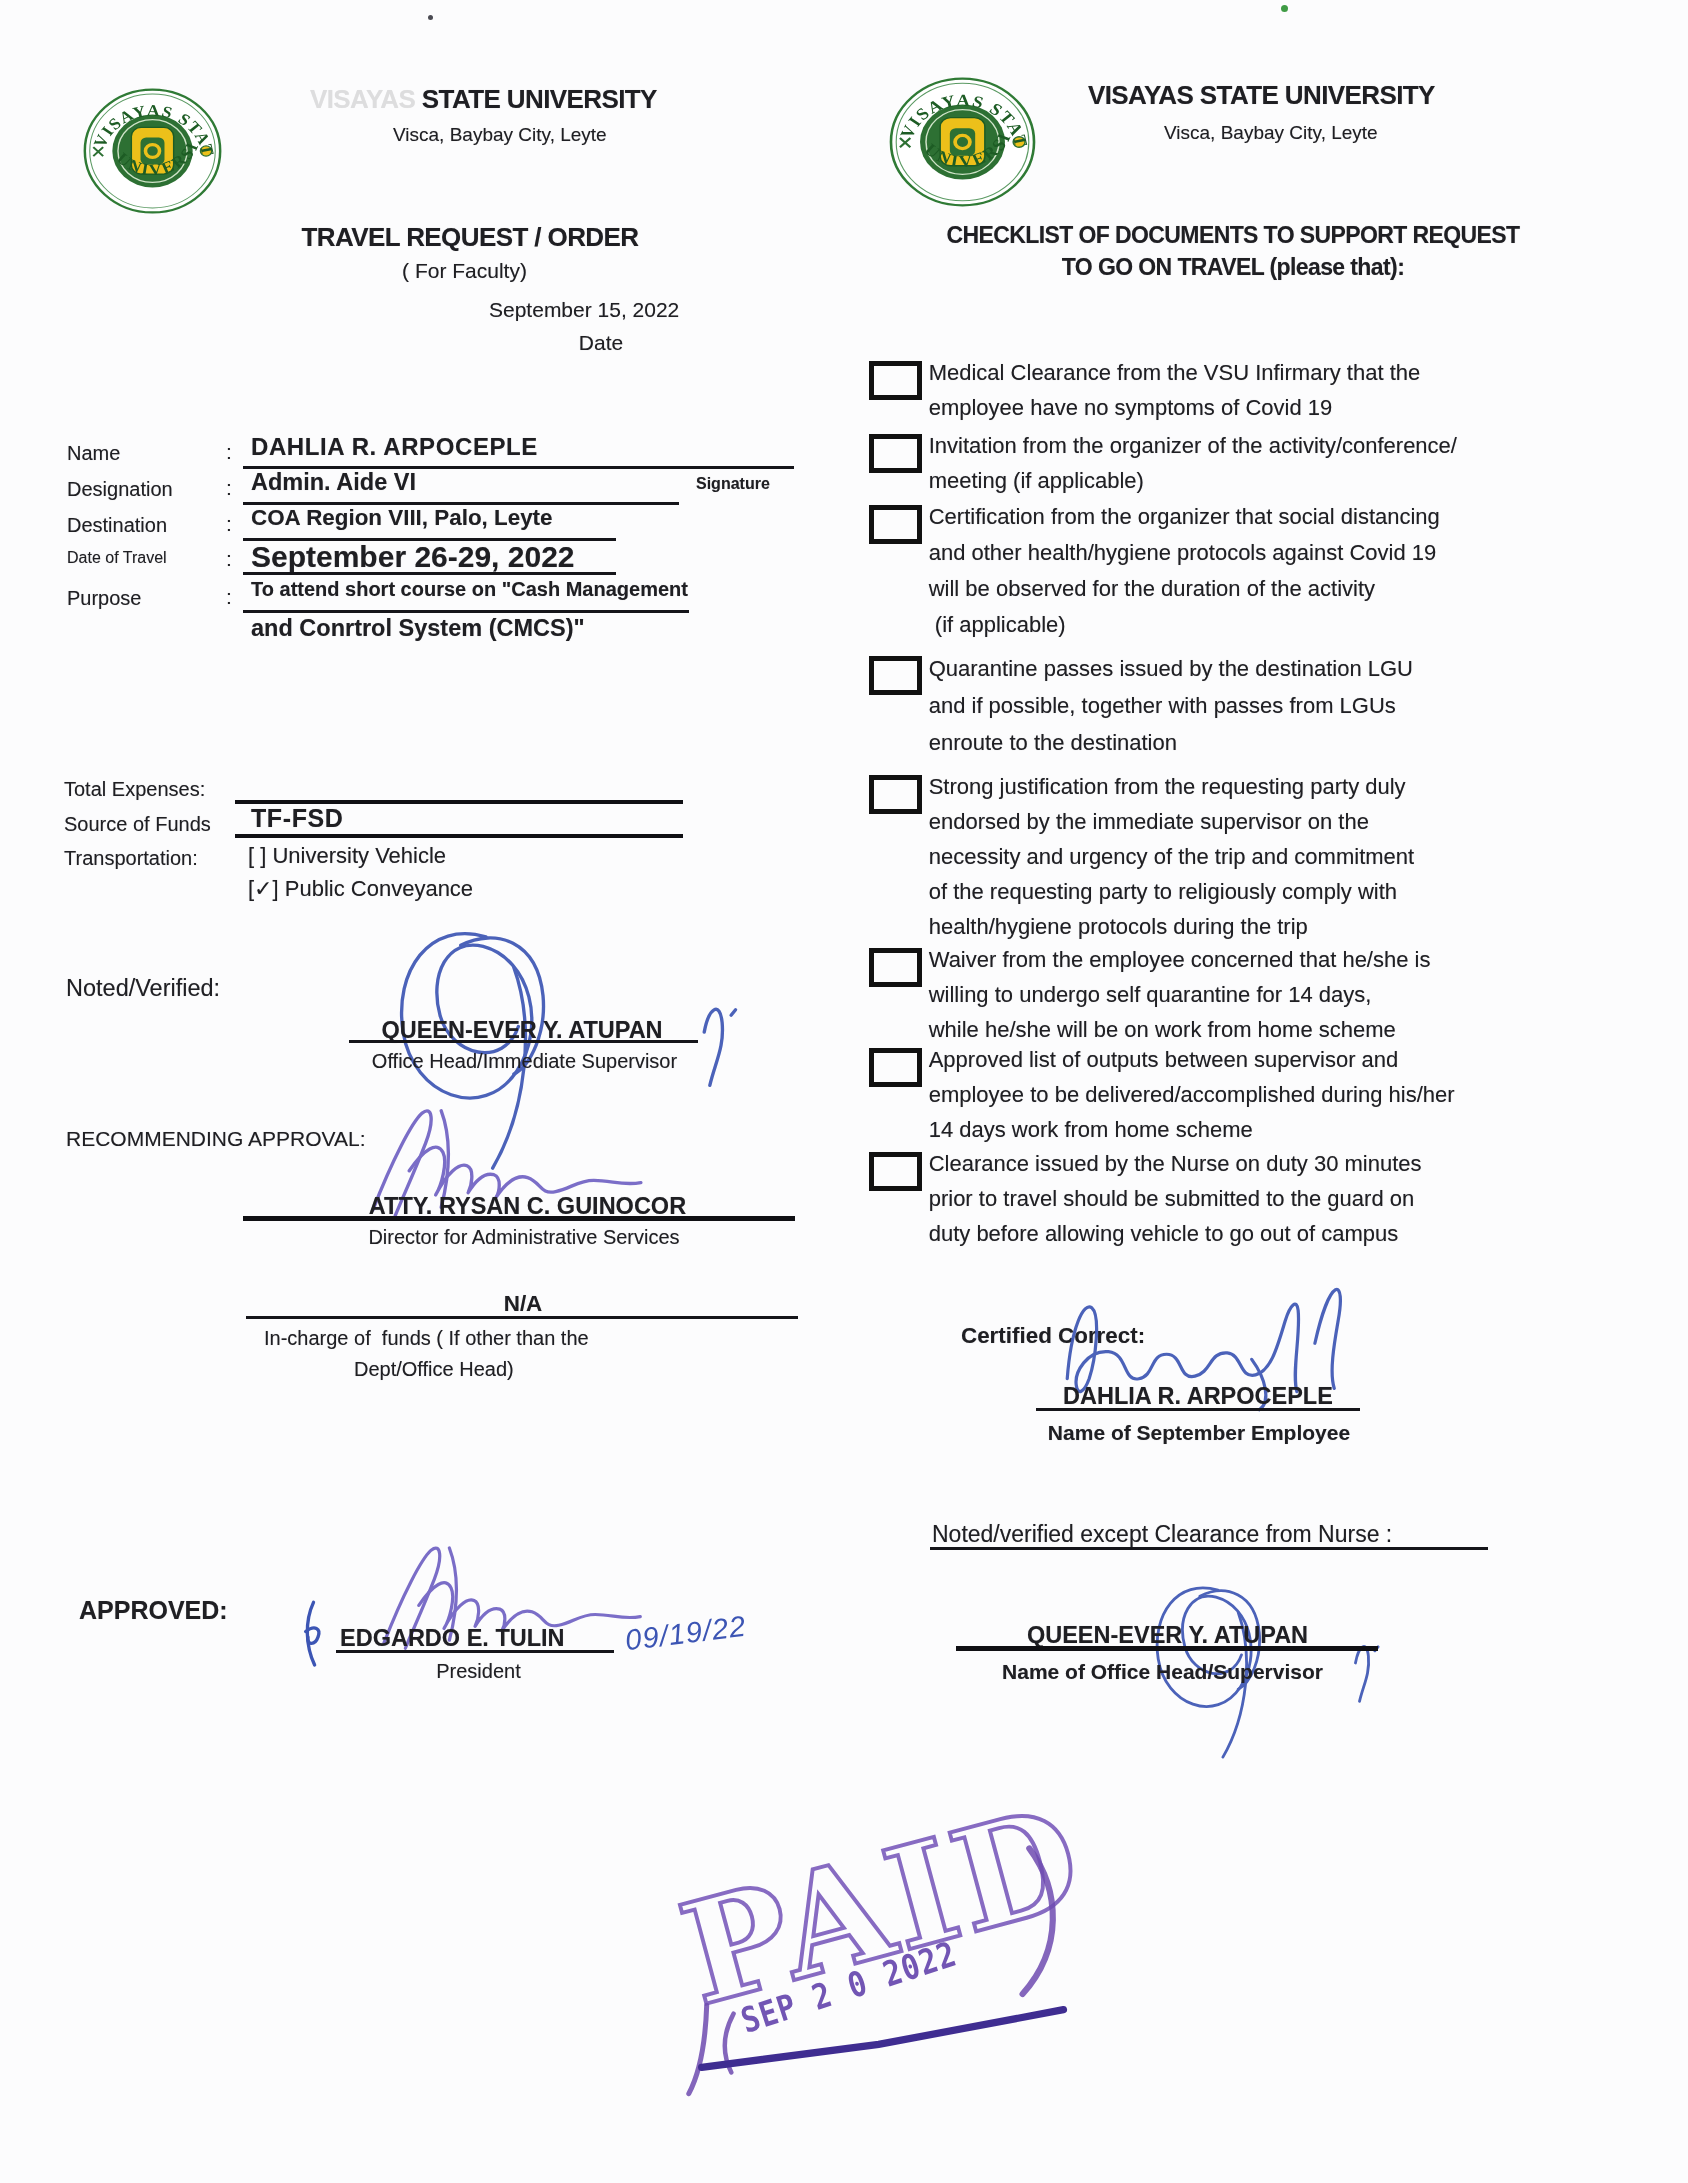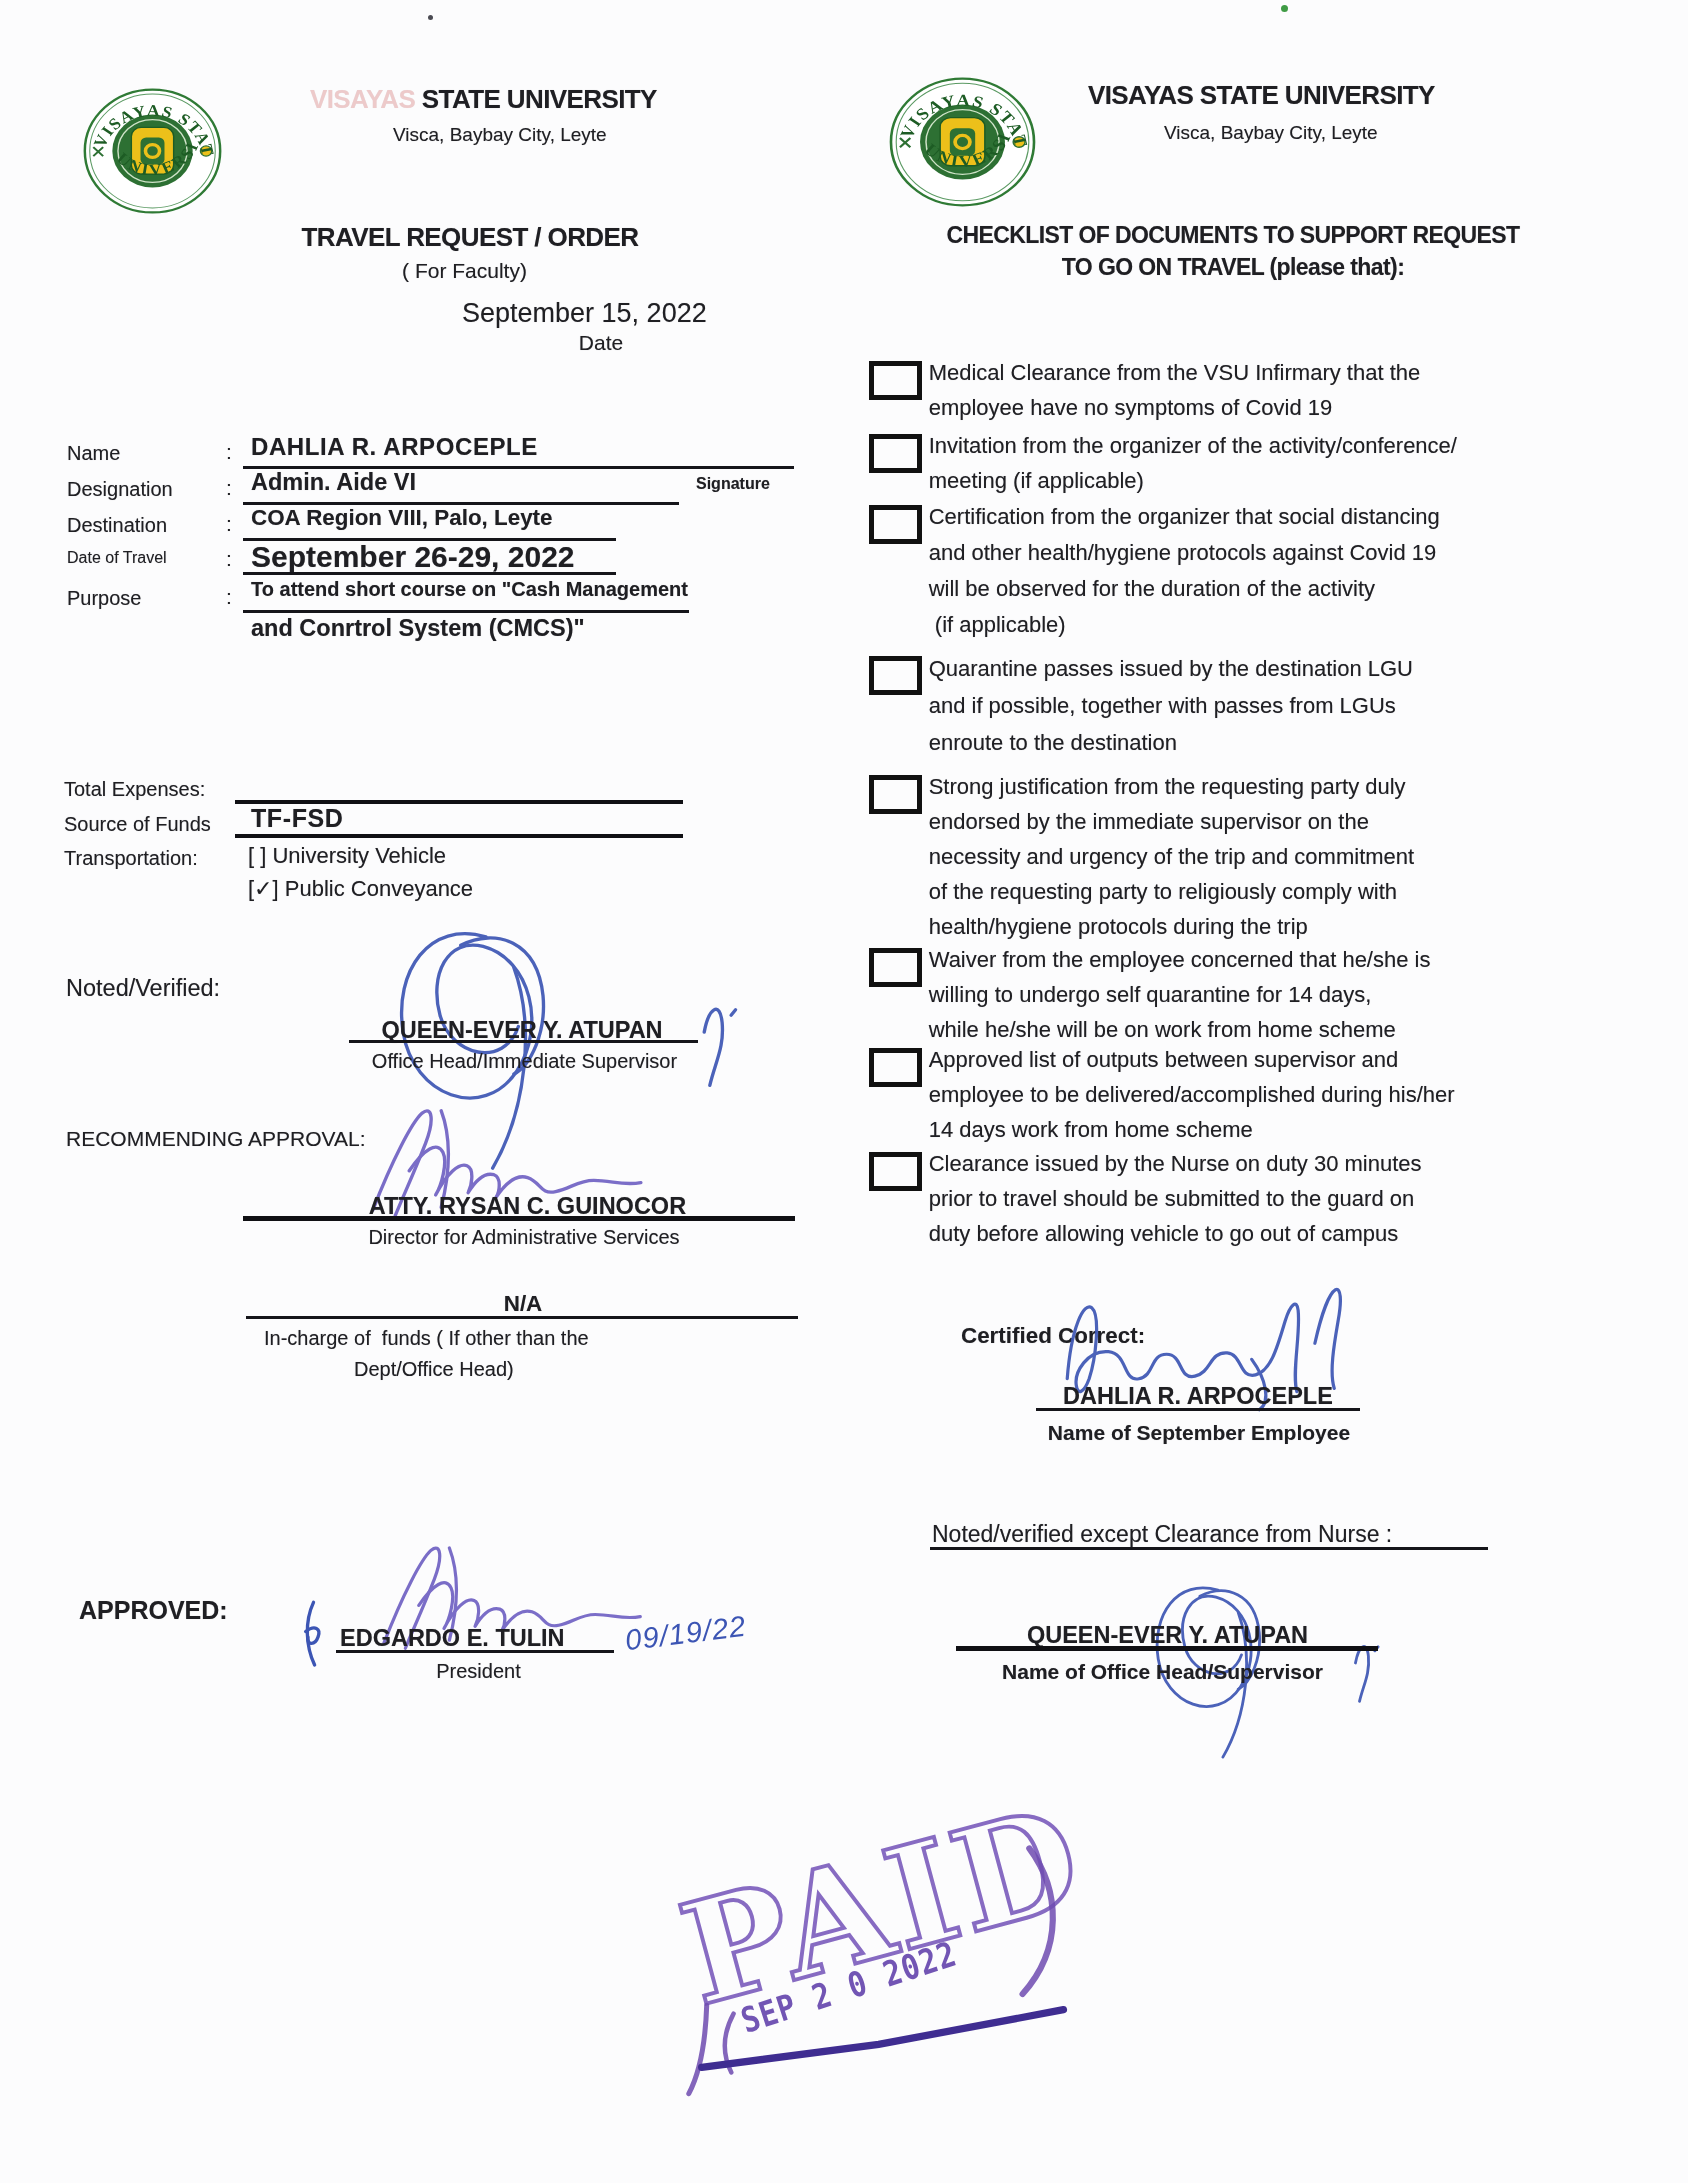--- a/index.html
+++ b/index.html
@@ -35,29 +35,29 @@
   </defs>
   <text font-size="25" font-weight="bold" fill="#1d5c24" letter-spacing="2" font-family="Liberation Serif, DejaVu Serif, serif">
     <textPath href="#sealL-top" startOffset="4%">VISAYAS STATE</textPath>
   </text>
   <text font-size="25" font-weight="bold" fill="#1d5c24" letter-spacing="3" font-family="Liberation Serif, DejaVu Serif, serif">
     <textPath href="#sealL-bot" startOffset="14%">UNIVERSITY</textPath>
   </text>
 </svg>
 
 <div class="abs txt b" style="left:310px;top:84px;font-size:26px;letter-spacing:-0.6px;">
-  <span style="opacity:.22;color:#b91c1c;">VISAYAS</span>
+  <span style="opacity:.22;color:#737373;">VISAYAS</span>
   <span> </span>
   <span>STATE UNIVERSITY</span>
 </div>
 <div class="abs txt" style="left:393px;top:124px;font-size:19px;">Visca, Baybay City, Leyte</div>
 
 <div class="abs txt b ctr" style="left:263px;top:222px;width:414px;font-size:26px;letter-spacing:-0.6px;">TRAVEL REQUEST / ORDER</div>
 <div class="abs txt ctr" style="left:347px;top:259px;width:235px;font-size:21px;">( For Faculty)</div>
-<div class="abs txt" style="left:462px;top:298px;font-size:27px;">September 15, 2022</div>
+<div class="abs txt" style="left:489px;top:298px;font-size:21px;">September 15, 2022</div>
 <div class="abs txt ctr" style="left:566px;top:331px;width:70px;font-size:21px;">Date</div>
 
 <div class="abs txt" style="left:67px;top:442px;font-size:20px;">Name</div>
 <div class="abs txt" style="left:226px;top:440px;font-size:21px;">:</div>
 <div class="abs txt b" style="left:251px;top:433px;font-size:24px;letter-spacing:0.6px;">DAHLIA R. ARPOCEPLE</div>
 <div class="abs ul" style="left:243px;top:466px;width:551px;"></div>
 <div class="abs txt b" style="left:696px;top:475px;font-size:16px;">Signature</div>
 
 <div class="abs txt" style="left:67px;top:478px;font-size:20px;">Designation</div>
 <div class="abs txt" style="left:226px;top:476px;font-size:21px;">:</div>

